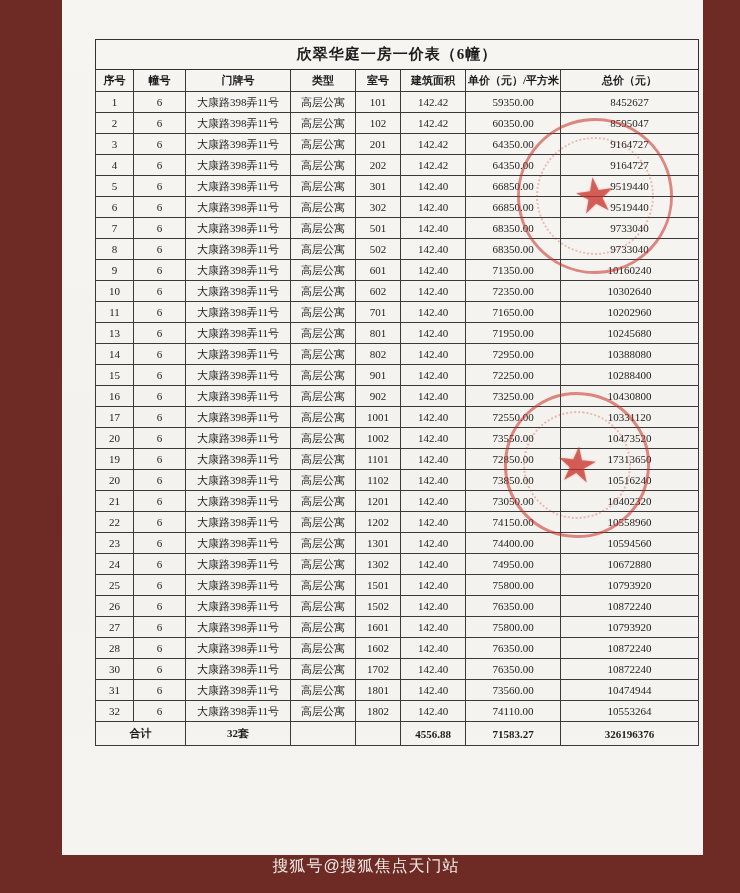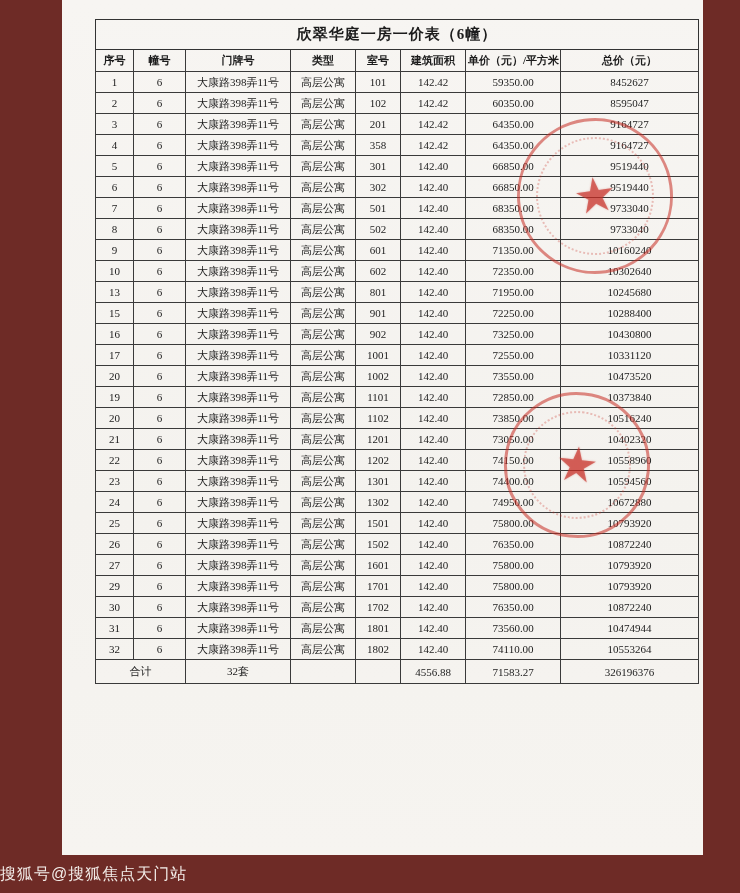--- a/index.html
+++ b/index.html
@@ -11,21 +11,21 @@
     font-family: "Liberation Serif", "DejaVu Serif", serif;
   }
   .paper {
     position: absolute;
     left: 62px; top: 0;
     width: 641px; height: 855px;
     background: linear-gradient(180deg, #f7f5f2 0%, #f4f2ee 60%, #f6f4f0 100%);
   }
   table.price-table {
     position: absolute;
-    left: 33px; top: 19px;
+    left: 33px; top: 39px;
     width: 603px;
     border-collapse: collapse;
     table-layout: fixed;
     color: #1c1c1c;
   }
   .price-table th, .price-table td {
     border: 1px solid #3a3a3a;
     text-align: center;
     vertical-align: middle;
     font-size: 11px;
@@ -35,21 +35,21 @@
   }
   .price-table th.title-cell {
     font-size: 15px;
     font-weight: bold;
     height: 30px;
     letter-spacing: 1px;
     border: 1.5px solid #333;
   }
   .price-table tr.header-row th { height: 22px; font-weight: bold; }
   .price-table tbody td { height: 21px; }
-  .price-table tfoot td { height: 24px; font-weight: normal; }
+  .price-table tfoot td { height: 24px; font-weight: bold; }
 
   .stamp {
     position: absolute;
     border-radius: 50%;
     border: 3px solid rgba(199, 44, 35, 0.55);
     display: flex; align-items: center; justify-content: center;
     pointer-events: none;
   }
   .stamp::before {
     content: "";
@@ -61,23 +61,23 @@
     color: rgba(199, 44, 35, 0.62);
     font-size: 48px;
     line-height: 1;
     text-shadow: 0 0 2px rgba(199,44,35,.35);
   }
   .stamp-top    { left: 455px; top: 118px; width: 156px; height: 156px; transform: rotate(-8deg); }
   .stamp-middle { left: 442px; top: 392px; width: 146px; height: 146px; transform: rotate(6deg); }
 
   .bottom-bar {
     position: absolute;
-    left: 0; bottom: 0;
+    left: 0; bottom: 8px;
     width: 740px; height: 38px;
-    display: flex; align-items: center; justify-content: flex-start;
+    display: flex; align-items: center; justify-content: center;
     padding-right: 8px;
     color: #f2ece8;
     font-size: 16px;
     font-family: "Liberation Sans", "DejaVu Sans", sans-serif;
     letter-spacing: 1px;
   }
 </style>
 </head>
 <body>
 
@@ -137,21 +137,21 @@
           <td>201</td>
           <td>142.42</td>
           <td>64350.00</td>
           <td>9164727</td>
         </tr>
         <tr>
           <td>4</td>
           <td>6</td>
           <td>大康路398弄11号</td>
           <td>高层公寓</td>
-          <td>358</td>
+          <td>202</td>
           <td>142.42</td>
           <td>64350.00</td>
           <td>9164727</td>
         </tr>
         <tr>
           <td>5</td>
           <td>6</td>
           <td>大康路398弄11号</td>
           <td>高层公寓</td>
           <td>301</td>
@@ -203,30 +203,50 @@
           <td>10</td>
           <td>6</td>
           <td>大康路398弄11号</td>
           <td>高层公寓</td>
           <td>602</td>
           <td>142.40</td>
           <td>72350.00</td>
           <td>10302640</td>
         </tr>
         <tr>
+          <td>11</td>
+          <td>6</td>
+          <td>大康路398弄11号</td>
+          <td>高层公寓</td>
+          <td>701</td>
+          <td>142.40</td>
+          <td>71650.00</td>
+          <td>10202960</td>
+        </tr>
+        <tr>
           <td>13</td>
           <td>6</td>
           <td>大康路398弄11号</td>
           <td>高层公寓</td>
           <td>801</td>
           <td>142.40</td>
           <td>71950.00</td>
           <td>10245680</td>
         </tr>
         <tr>
+          <td>14</td>
+          <td>6</td>
+          <td>大康路398弄11号</td>
+          <td>高层公寓</td>
+          <td>802</td>
+          <td>142.40</td>
+          <td>72950.00</td>
+          <td>10388080</td>
+        </tr>
+        <tr>
           <td>15</td>
           <td>6</td>
           <td>大康路398弄11号</td>
           <td>高层公寓</td>
           <td>901</td>
           <td>142.40</td>
           <td>72250.00</td>
           <td>10288400</td>
         </tr>
         <tr>
@@ -260,21 +280,21 @@
           <td>10473520</td>
         </tr>
         <tr>
           <td>19</td>
           <td>6</td>
           <td>大康路398弄11号</td>
           <td>高层公寓</td>
           <td>1101</td>
           <td>142.40</td>
           <td>72850.00</td>
-          <td>10373840</td>
+          <td>17313650</td>
         </tr>
         <tr>
           <td>20</td>
           <td>6</td>
           <td>大康路398弄11号</td>
           <td>高层公寓</td>
           <td>1102</td>
           <td>142.40</td>
           <td>73850.00</td>
           <td>10516240</td>
@@ -343,28 +363,28 @@
           <td>27</td>
           <td>6</td>
           <td>大康路398弄11号</td>
           <td>高层公寓</td>
           <td>1601</td>
           <td>142.40</td>
           <td>75800.00</td>
           <td>10793920</td>
         </tr>
         <tr>
-          <td>29</td>
-          <td>6</td>
-          <td>大康路398弄11号</td>
-          <td>高层公寓</td>
-          <td>1701</td>
-          <td>142.40</td>
-          <td>75800.00</td>
-          <td>10793920</td>
+          <td>28</td>
+          <td>6</td>
+          <td>大康路398弄11号</td>
+          <td>高层公寓</td>
+          <td>1602</td>
+          <td>142.40</td>
+          <td>76350.00</td>
+          <td>10872240</td>
         </tr>
         <tr>
           <td>30</td>
           <td>6</td>
           <td>大康路398弄11号</td>
           <td>高层公寓</td>
           <td>1702</td>
           <td>142.40</td>
           <td>76350.00</td>
           <td>10872240</td>

